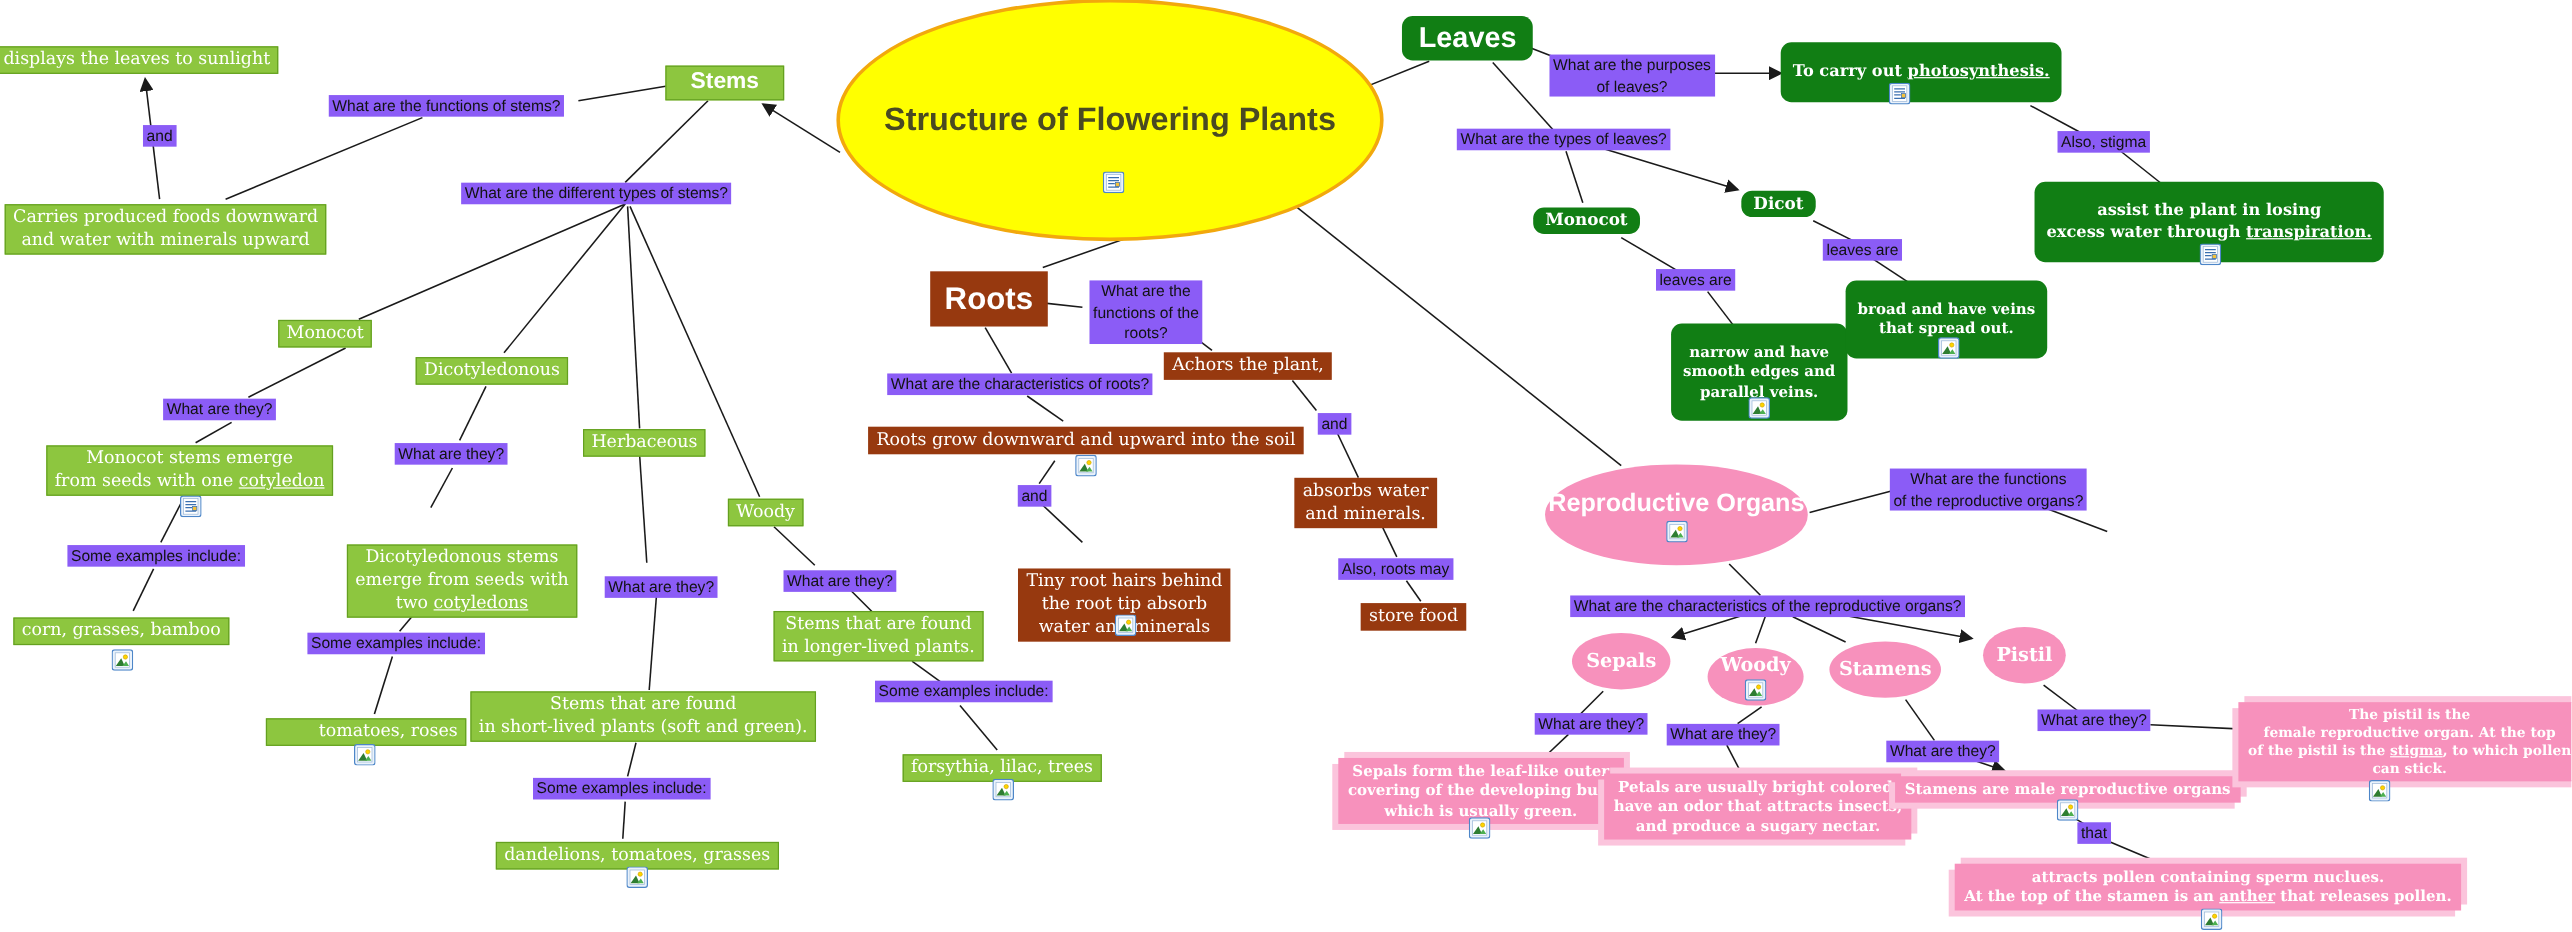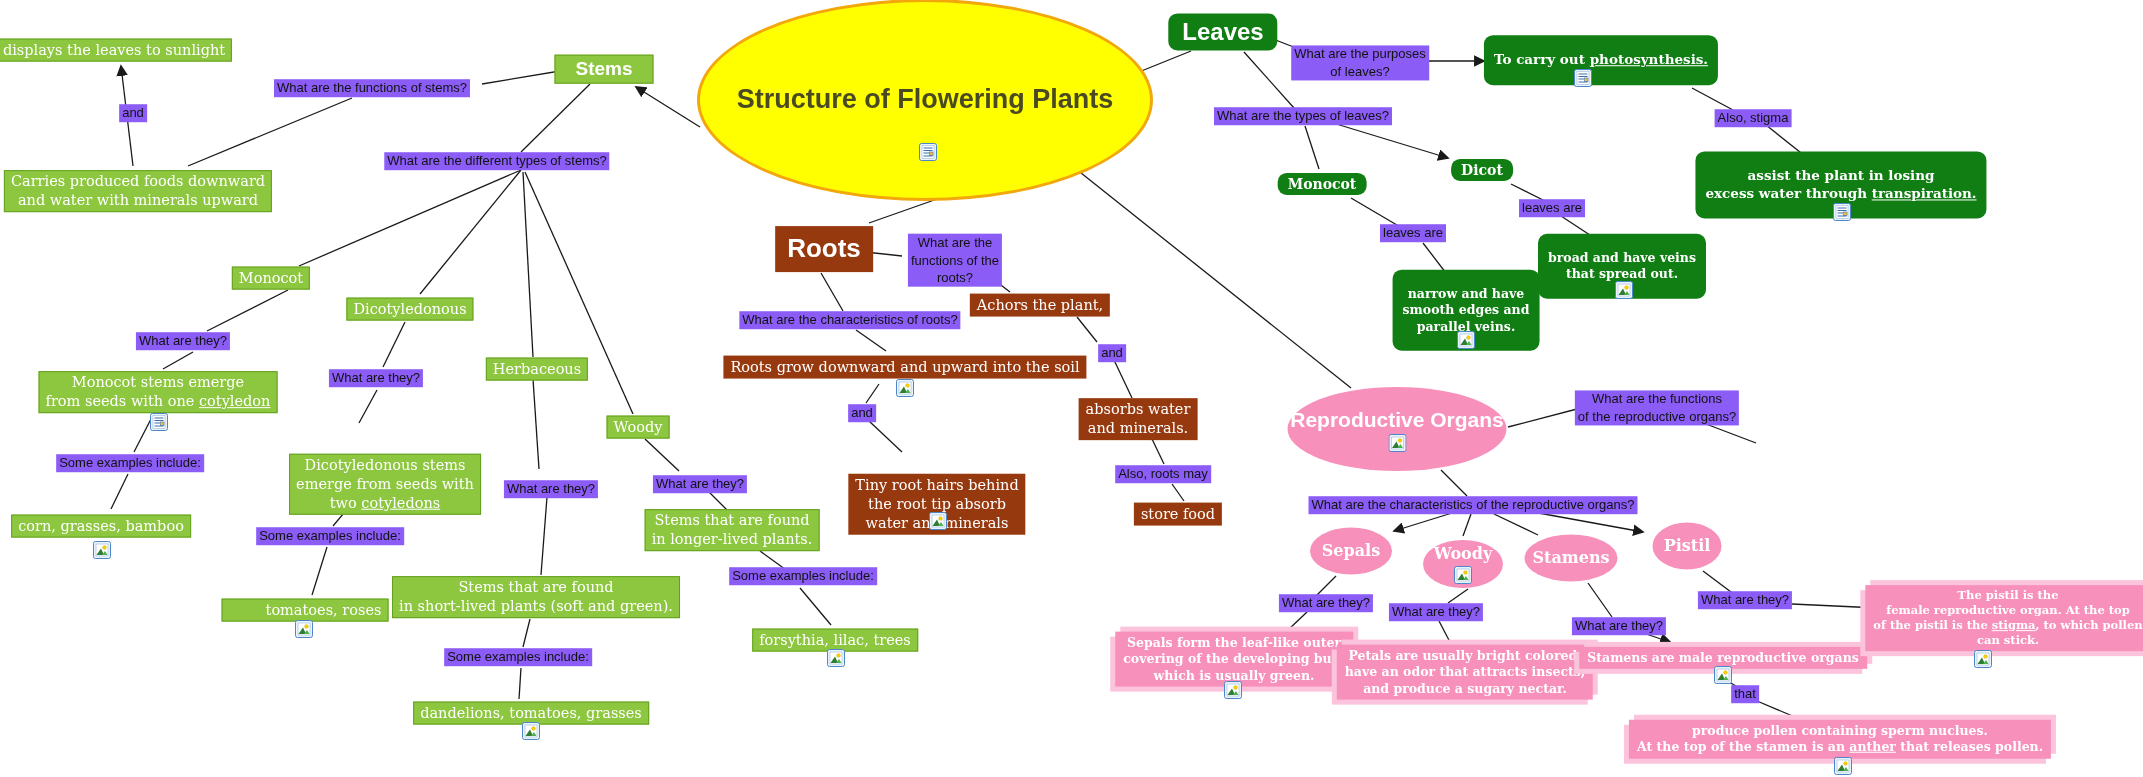--- a/index.html
+++ b/index.html
@@ -321,21 +321,21 @@
   <div class="node pk" style="left:1465px;top:672px;"><span>Petals are usually bright colored,
 have an odor that attracts insects,
 and produce a sugary nectar.</span></div>
   <div class="node pk" style="left:1723px;top:658px;"><span>Stamens are male reproductive organs</span></div>
   <span class="icon" style="left:1723px;top:675px;">
       <svg>
         <use href="#ic-img"></use>
       </svg>
     </span>
   <div class="lbl" style="left:1745px;top:694px;">that</div>
-  <div class="node pk" style="left:1840px;top:739px;"><span>produce pollen containing sperm nuclues.
+  <div class="node pk" style="left:1840px;top:739px;"><span>attracts pollen containing sperm nuclues.
 At the top of the stamen is an </span><span class="u">anther</span><span> that releases pollen.</span></div>
   <span class="icon" style="left:1843px;top:766px;">
       <svg>
         <use href="#ic-img"></use>
       </svg>
     </span>
   <div class="node pk f115" style="left:2008px;top:618px;"><span>The pistil is the
 female reproductive organ. At the top
 of the pistil is the </span><span class="u">stigma</span><span>, to which pollen
 can stick.</span></div>

